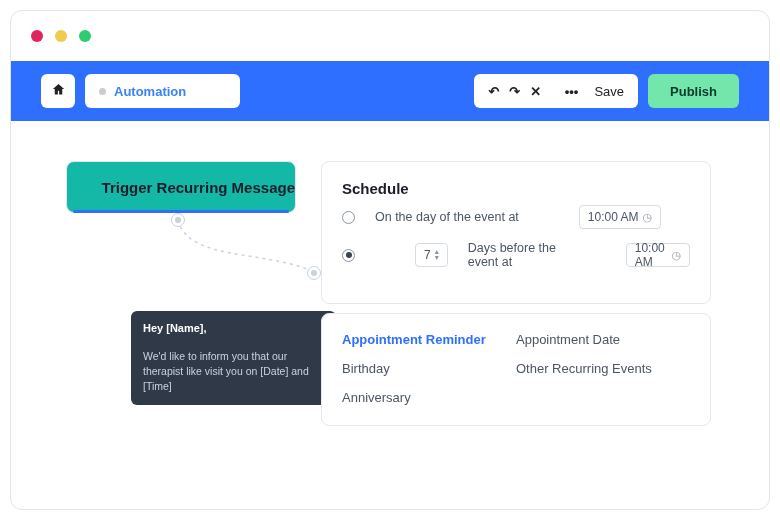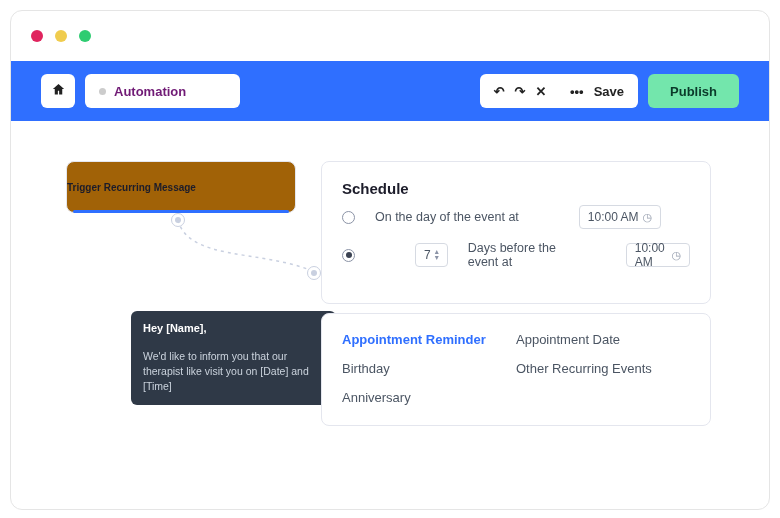--- a/index.html
+++ b/index.html
@@ -51,38 +51,38 @@
     height: 34px;
     background: #fff;
     border-radius: 6px;
     display: flex;
     align-items: center;
     padding: 0 14px;
     gap: 8px;
     min-width: 155px;
     font-size: 13px;
     font-weight: 600;
-    color: #701a75;
+    color: #3b82f6;
   }
   .title-input .status-dot { width: 7px; height: 7px; border-radius: 50%; background: #ccc; }
   .spacer { flex: 1; }
   .action-group {
     height: 34px;
     background: #fff;
     border-radius: 6px;
     display: flex;
     align-items: center;
     padding: 0 14px;
     gap: 10px;
     font-size: 13px;
     color: #222;
   }
   .action-group .ico { font-size: 13px; font-weight: bold; color: #222; }
   .action-group .divider { color: #ccc; }
-  .save-label { font-weight: 700; }
+  .save-label { font-weight: 400; margin-left: 6px; }
   .publish-btn {
     height: 34px;
     background: #73e6ac;
     border-radius: 6px;
     display: flex; align-items: center; justify-content: center;
     padding: 0 22px;
     font-size: 13px;
     font-weight: 600;
     color: #0b3a2a;
   }
@@ -92,25 +92,25 @@
     height: calc(100% - 110px);
   }
 
   .trigger-card {
     position: absolute;
     left: 55px; top: 40px;
     width: 230px;
     height: 52px;
     border: 1px solid #e4e6ee;
     border-radius: 8px;
-    background: #a16207;
-    display: flex;
-    align-items: center;
-    justify-content: flex-start;
-    font-size: 10px;
+    background: #14b8a6;
+    display: flex;
+    align-items: center;
+    justify-content: flex-end;
+    font-size: 15px;
     font-weight: 700;
     color: #1c1c2a;
   }
   .trigger-card::after {
     content: '';
     position: absolute;
     left: 6px; right: 6px; bottom: -1px;
     height: 3px;
     background: #2f6fff;
     border-radius: 2px;

